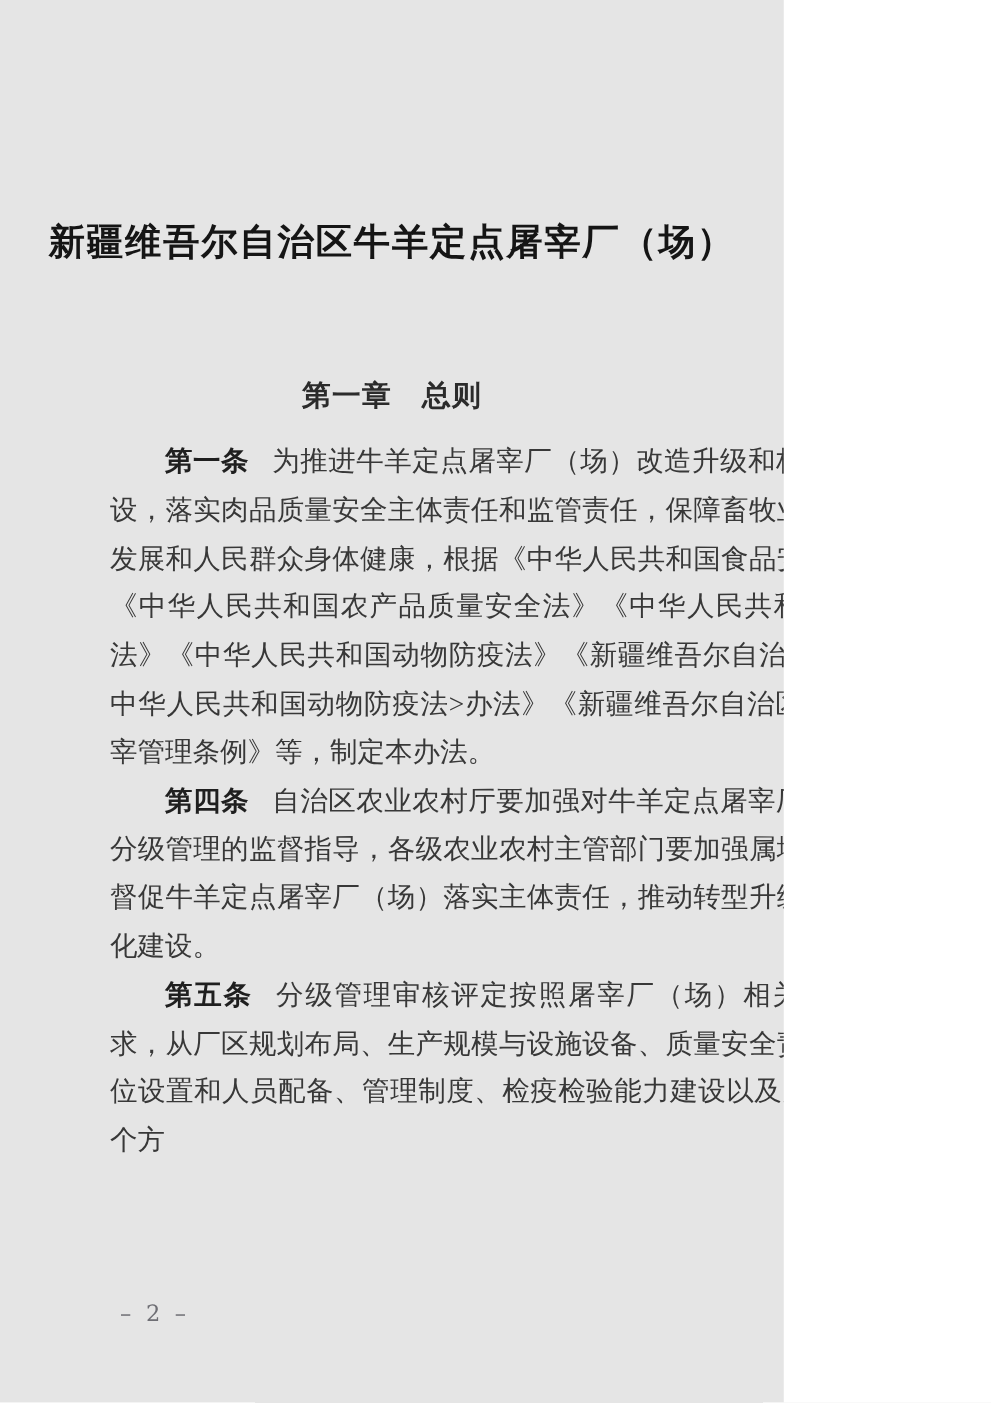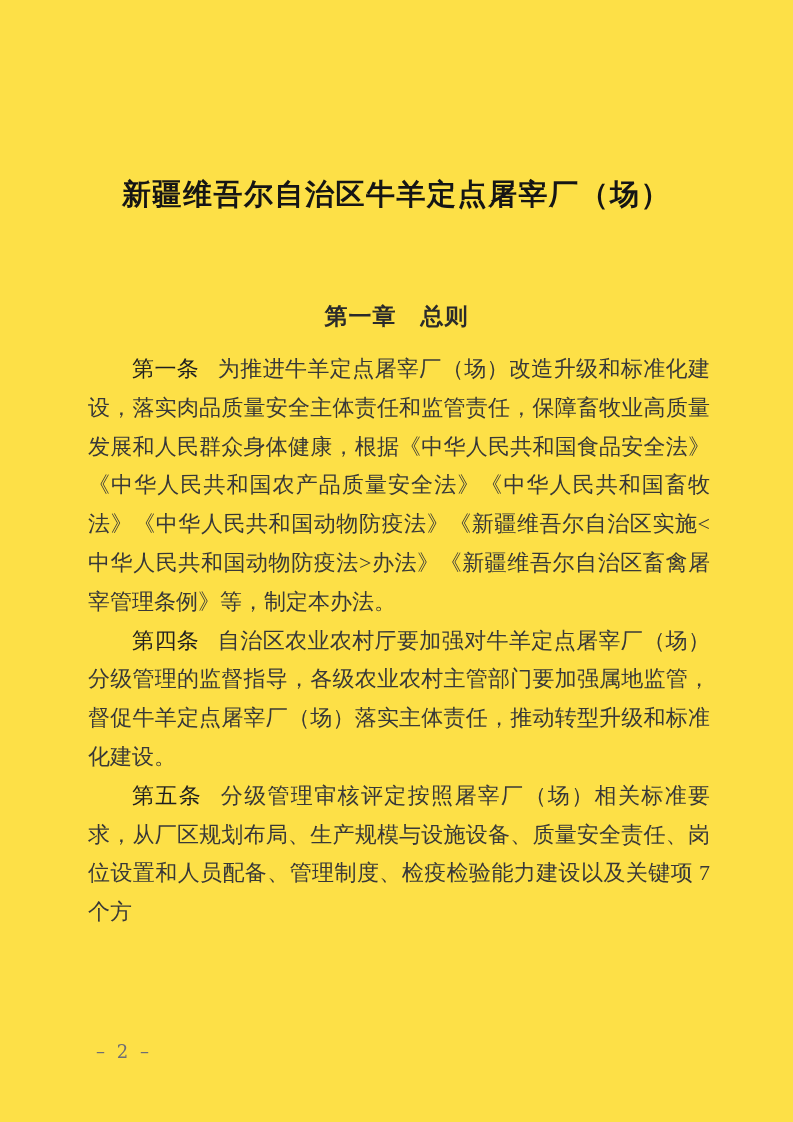--- a/index.html
+++ b/index.html
@@ -2,23 +2,23 @@
 <html><head>
 <meta charset="utf-8">
 <style>
   html, body {
     margin: 0;
     padding: 0;
     background: #ffffff;
   }
   .page {
     position: relative;
-    width: 793px;
+    width: 627px;
     height: 1122px;
-    background: #fde047;
+    background: #e5e5e5;
     overflow: hidden;
     font-family: "Liberation Serif", "DejaVu Serif", serif;
   }
   .doc-title {
     position: absolute;
     top: 171px;
     left: 0;
     right: 0;
     text-align: center;
     font-size: 29px;
@@ -47,21 +47,21 @@
     font-size: 22px;
     line-height: 38.8px;
     text-align: justify;
     color: #383838;
   }
   .article {
     margin: 0;
     text-indent: 2em;
   }
   .article .art-num {
-    font-weight: normal;
+    font-weight: bold;
     color: #1f1f1f;
     margin-right: 0.85em;
   }
   .page-number {
     position: absolute;
     top: 1041px;
     left: 96px;
     font-size: 18px;
     letter-spacing: 3px;
     color: #6e6e74;

